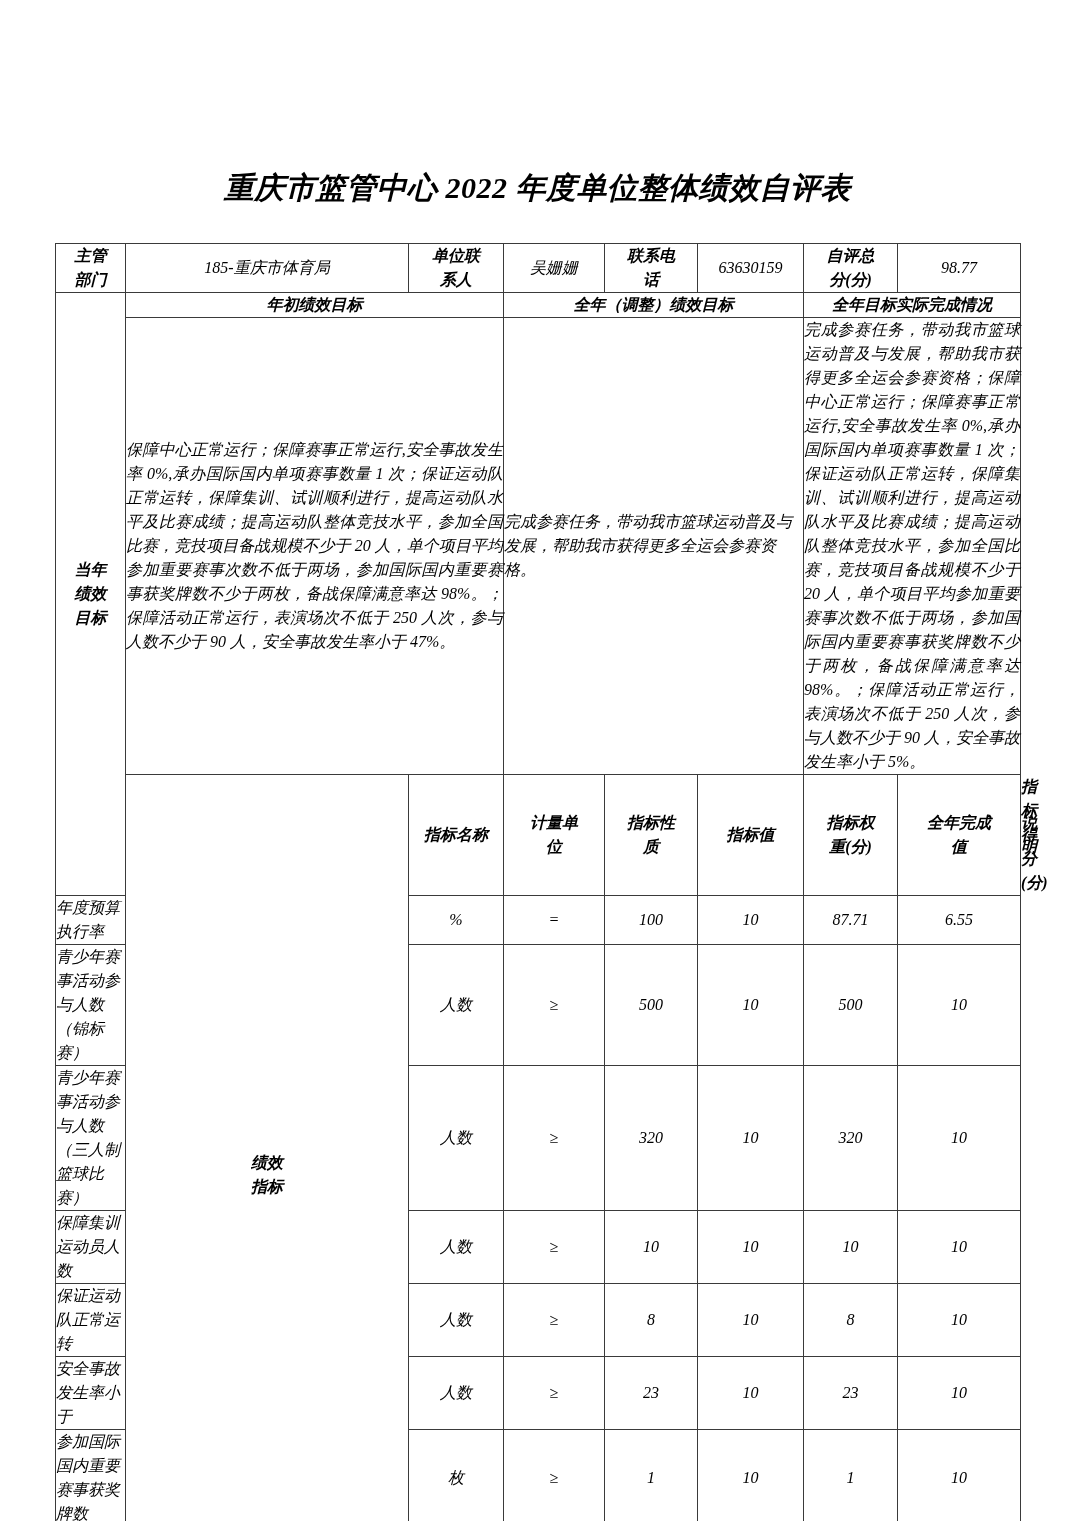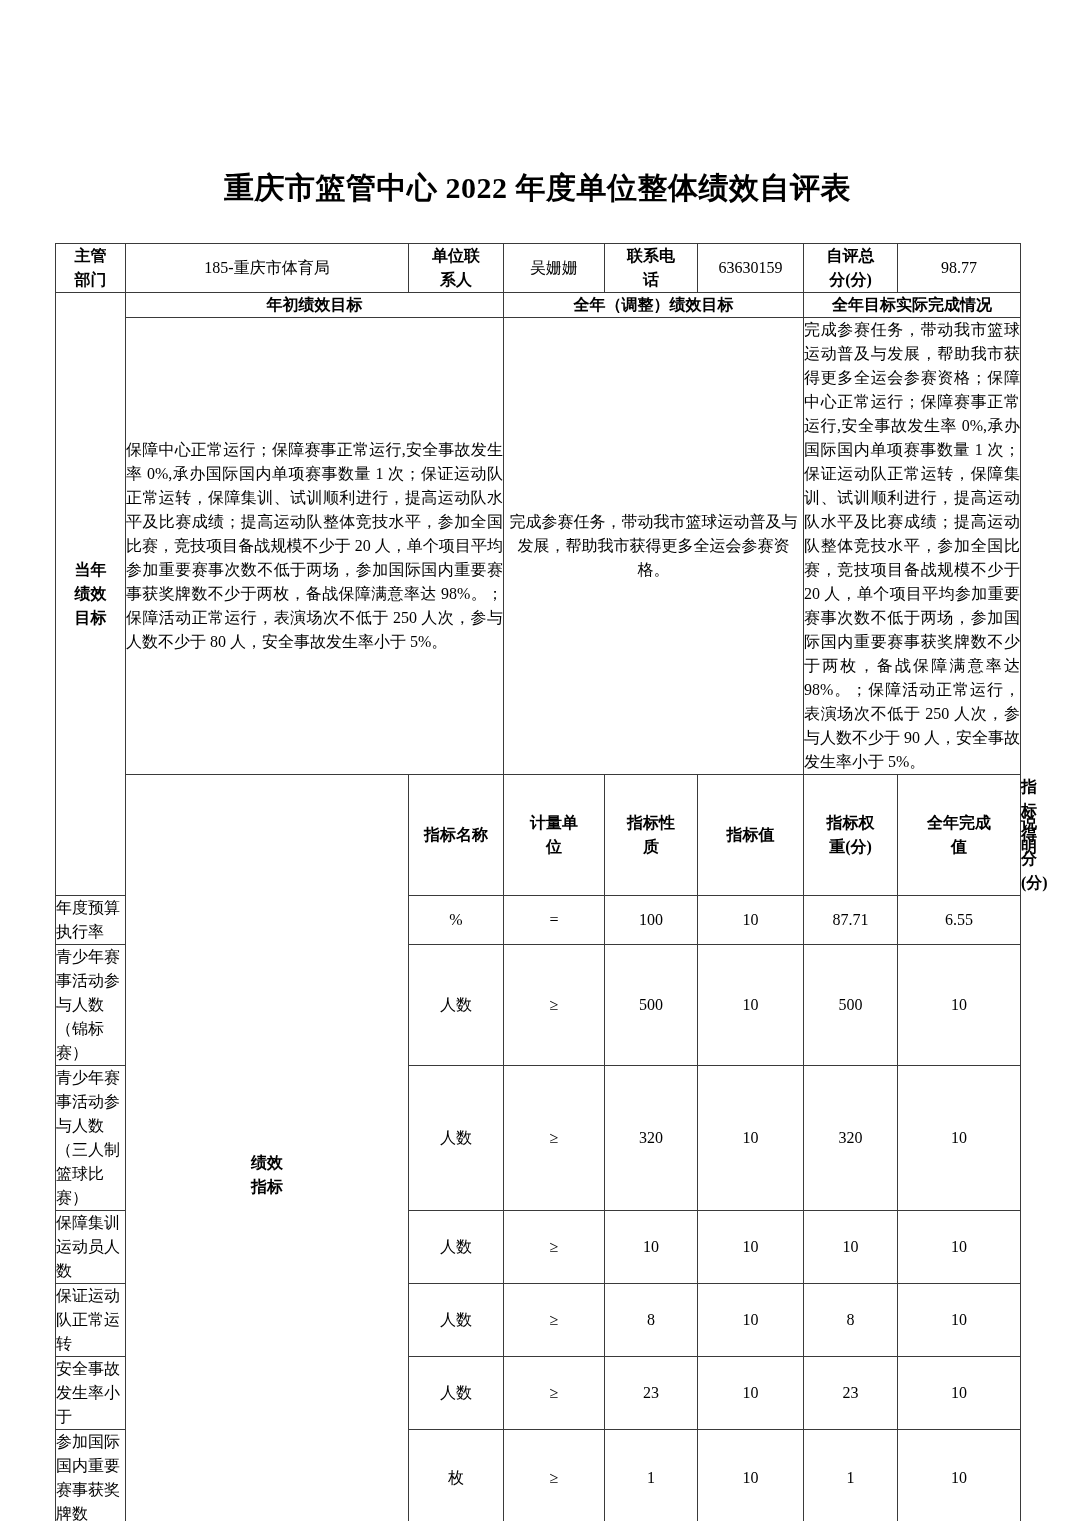--- a/index.html
+++ b/index.html
@@ -12,20 +12,21 @@
     height: 1521px;
     font-family: "Liberation Serif", "DejaVu Serif", serif;
     color: #000000;
     -webkit-font-smoothing: antialiased;
   }
   .page {
     position: relative;
     width: 1075px;
     height: 1521px;
     box-sizing: border-box;
+    font-style: italic;
   }
   .doc-title {
     position: absolute;
     left: 0;
     top: 168px;
     width: 1075px;
     text-align: center;
     font-size: 30px;
     font-weight: bold;
     letter-spacing: 0.5px;
@@ -83,21 +84,21 @@
   }
 
   .goal-text {
     font-size: 17px;
     line-height: 1.72;
     text-align: justify;
     text-justify: inter-ideograph;
     padding: 10px 9px 14px 9px;
     vertical-align: top;
   }
-  .goal-text.mid { text-align: center; }
+  .goal-text.mid { text-align: left; }
 
   
   .ind-head td {
     font-weight: bold;
     font-size: 18px;
     text-align: center;
     line-height: 1.35;
     padding: 9px 3px;
   }
   .ind-name {
@@ -152,21 +153,21 @@
     <tr>
       <td rowspan="3" class="side-label" style="white-space: pre-line;">当年
 绩效
 目标</td>
       <td colspan="2" class="section-head">年初绩效目标</td>
       <td colspan="3" class="section-head">全年（调整）绩效目标</td>
       <td colspan="2" class="section-head">全年目标实际完成情况</td>
     </tr>
 
     <tr>
-      <td colspan="2" class="goal-text">保障中心正常运行；保障赛事正常运行,安全事故发生率 0%,承办国际国内单项赛事数量 1 次；保证运动队正常运转，保障集训、试训顺利进行，提高运动队水平及比赛成绩；提高运动队整体竞技水平，参加全国比赛，竞技项目备战规模不少于 20 人，单个项目平均参加重要赛事次数不低于两场，参加国际国内重要赛事获奖牌数不少于两枚，备战保障满意率达 98%。；保障活动正常运行，表演场次不低于 250 人次，参与人数不少于 80 人，安全事故发生率小于 5%。</td>
+      <td colspan="2" class="goal-text">保障中心正常运行；保障赛事正常运行,安全事故发生率 0%,承办国际国内单项赛事数量 1 次；保证运动队正常运转，保障集训、试训顺利进行，提高运动队水平及比赛成绩；提高运动队整体竞技水平，参加全国比赛，竞技项目备战规模不少于 20 人，单个项目平均参加重要赛事次数不低于两场，参加国际国内重要赛事获奖牌数不少于两枚，备战保障满意率达 98%。；保障活动正常运行，表演场次不低于 250 人次，参与人数不少于 90 人，安全事故发生率小于 47%。</td>
       <td colspan="3" class="goal-text mid">完成参赛任务，带动我市篮球运动普及与发展，帮助我市获得更多全运会参赛资格。</td>
       <td colspan="2" class="goal-text">完成参赛任务，带动我市篮球运动普及与发展，帮助我市获得更多全运会参赛资格；保障中心正常运行；保障赛事正常运行,安全事故发生率 0%,承办国际国内单项赛事数量 1 次；保证运动队正常运转，保障集训、试训顺利进行，提高运动队水平及比赛成绩；提高运动队整体竞技水平，参加全国比赛，竞技项目备战规模不少于 20 人，单个项目平均参加重要赛事次数不低于两场，参加国际国内重要赛事获奖牌数不少于两枚，备战保障满意率达 98%。；保障活动正常运行，表演场次不低于 250 人次，参与人数不少于 90 人，安全事故发生率小于 5%。</td>
     </tr>
 
     <tr class="ind-head">
       <td rowspan="9" class="side-label" style="white-space: pre-line;">绩效
 指标</td>
       <td>指标名称</td>
       <td style="white-space: pre-line;">计量单
 位</td>

